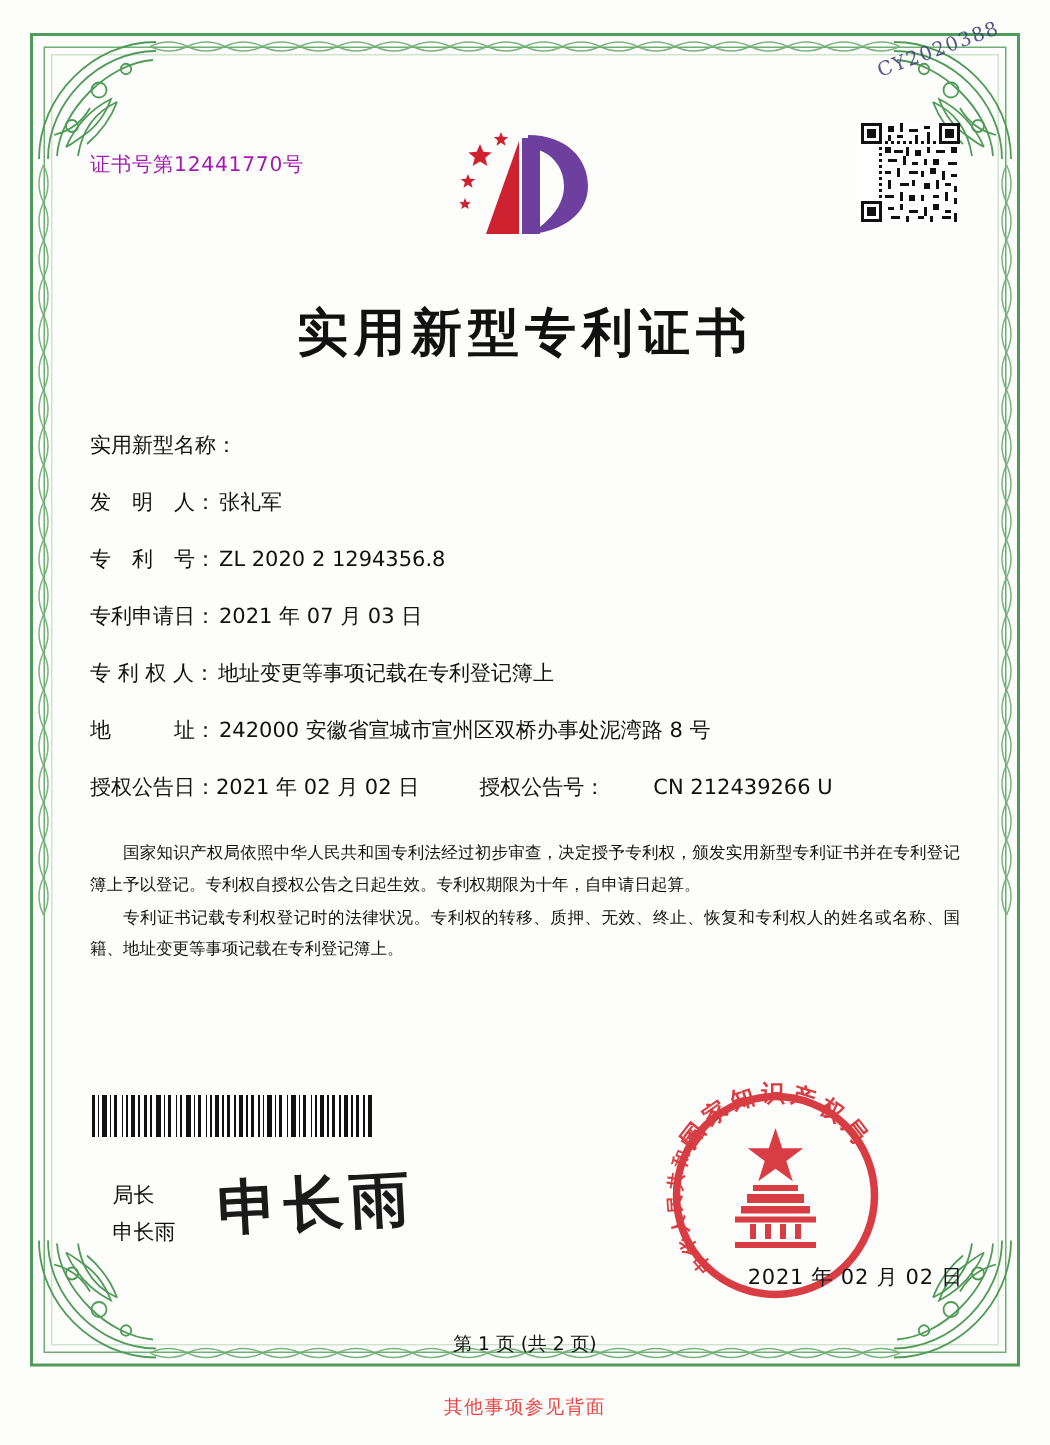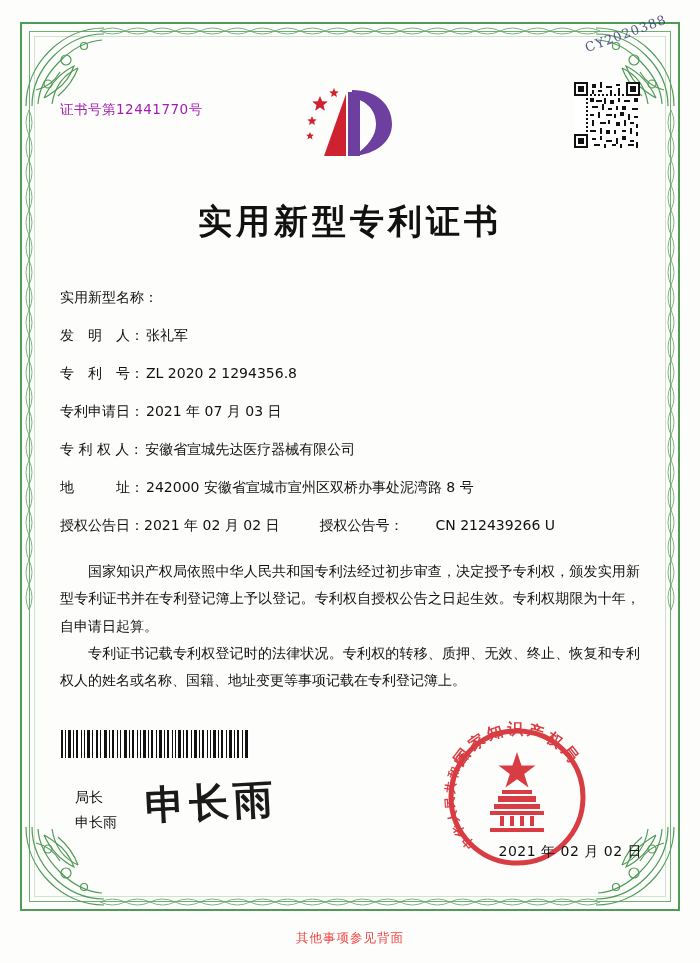--- a/index.html
+++ b/index.html
@@ -130,21 +130,21 @@
   }
   .field-row.two-col .col2 {
     margin-left: 40px;
     display: flex;
     align-items: baseline;
     gap: 32px;
   }
 
   .body-text {
     margin-top: 22px;
-    font-size: 14px;
+    font-size: 11px;
     line-height: 1.95;
     color: #111;
     text-align: justify;
   }
   .body-text p {
     margin: 0 0 0 0;
     text-indent: 2em;
   }
 
   
@@ -431,21 +431,21 @@
       <div class="field-row">
         <span class="field-label">专　利　号：</span>
         <span class="field-value">ZL 2020 2 1294356.8</span>
       </div>
       <div class="field-row">
         <span class="field-label">专利申请日：</span>
         <span class="field-value">2021 年 07 月 03 日</span>
       </div>
       <div class="field-row">
         <span class="field-label">专 利 权 人：</span>
-        <span class="field-value">安徽省宣城先达医疗器械有限公司</span>
+        <span class="field-value">地址变更等事项记载在专利登记簿上</span>
       </div>
       <div class="field-row">
         <span class="field-label">地　　　址：</span>
         <span class="field-value">242000 安徽省宣城市宣州区双桥办事处泥湾路 8 号</span>
       </div>
       <div class="field-row two-col">
         <span class="field-label">授权公告日：</span>
         <span>2021 年 02 月 02 日</span>
         <span class="col2">
           <span class="field-label">授权公告号：</span>
@@ -547,15 +547,16 @@
 
   <div class="signature-block">
     <div>局长</div>
     <div>申长雨</div>
   </div>
 
   <div class="handwriting">申长雨</div>
 
   <div class="seal-date">2021 年 02 月 02 日</div>
 
+  <div class="page-num">第 1 页 (共 2 页)</div>
 
   <div class="footnote">其他事项参见背面</div>
 </div>
 
 </body></html>

